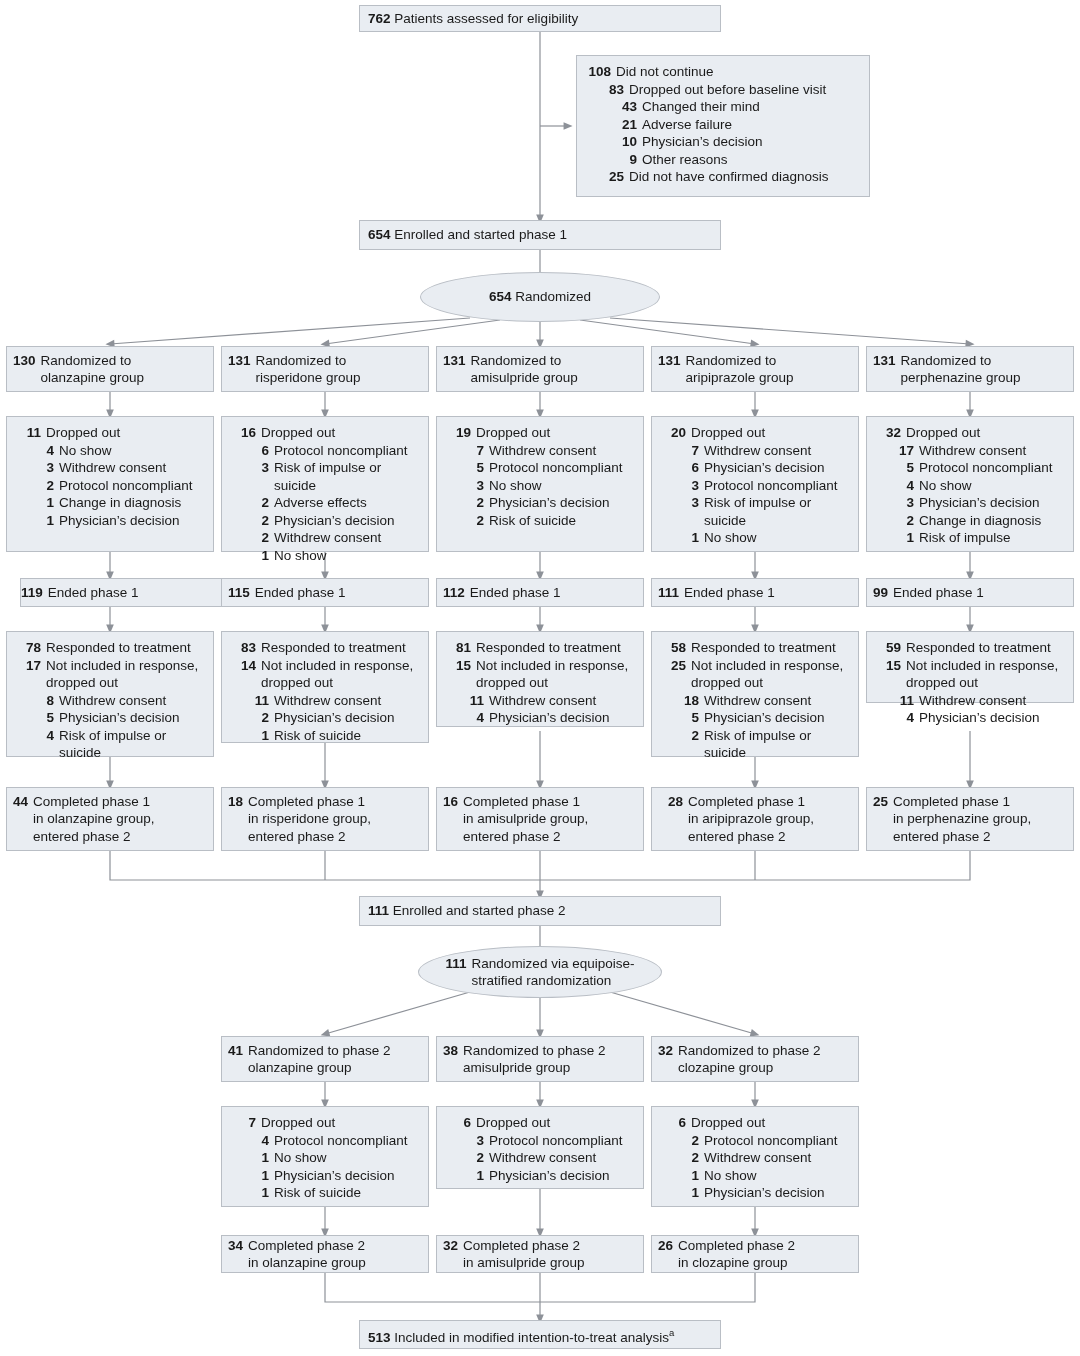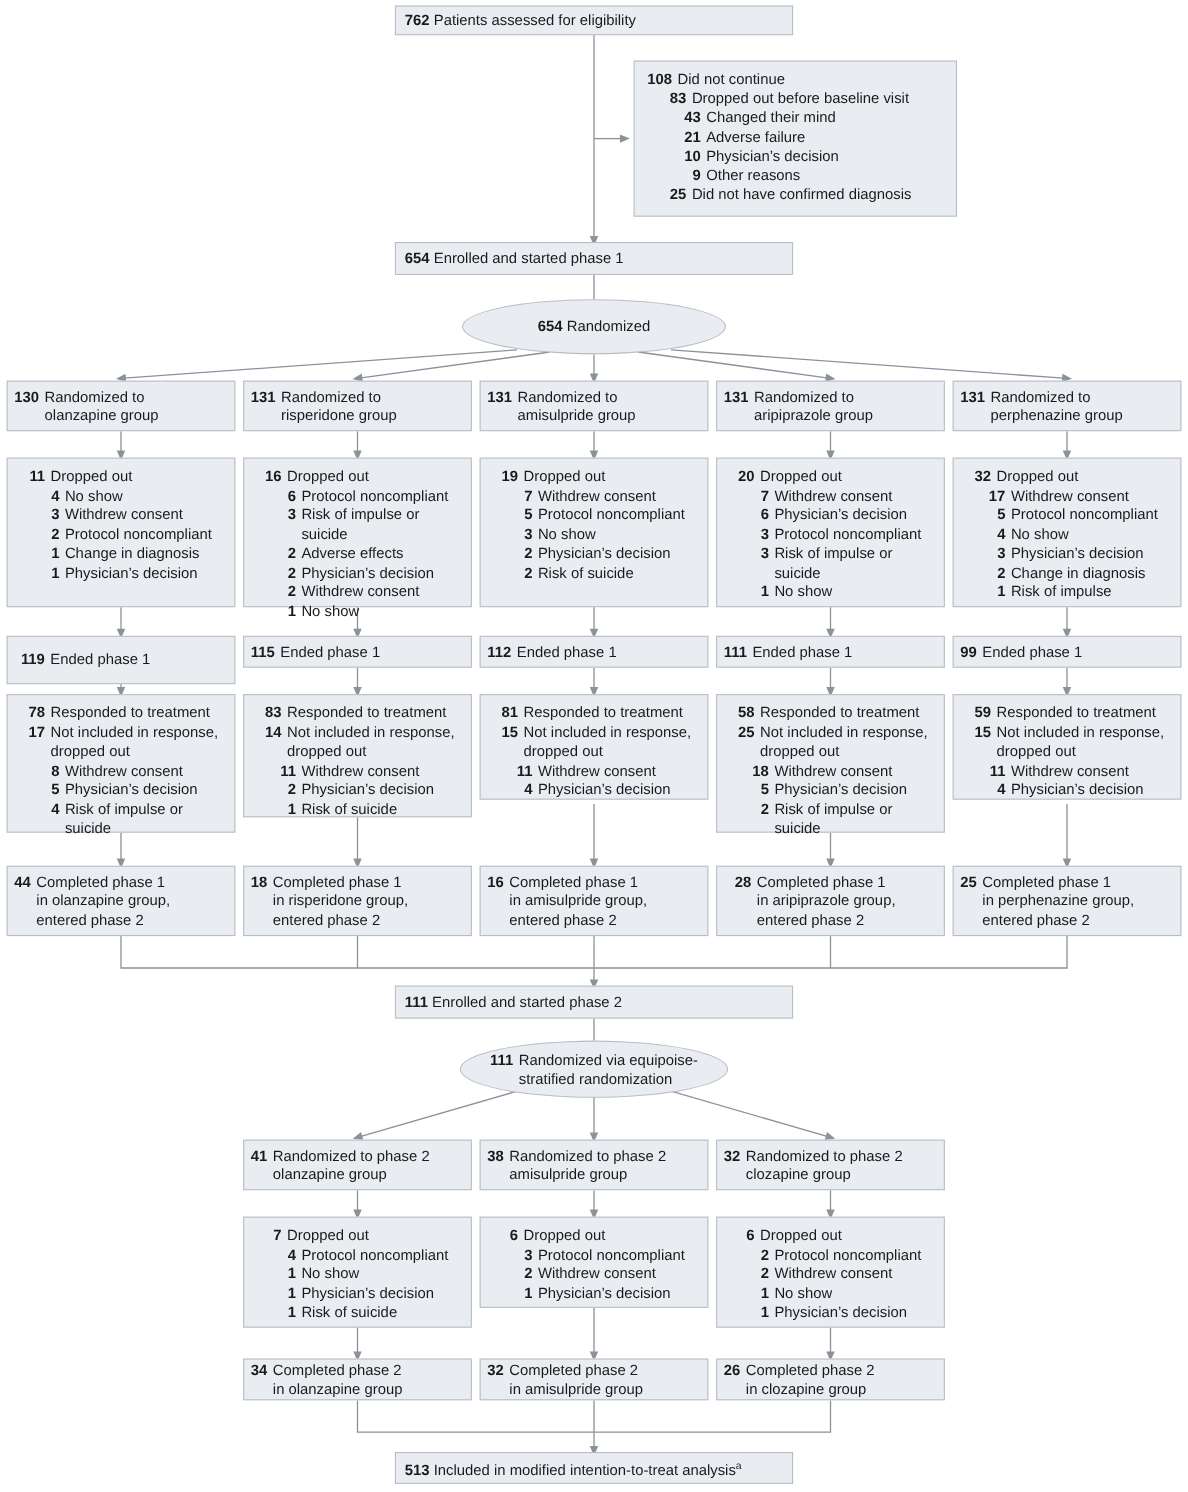--- a/index.html
+++ b/index.html
@@ -238,21 +238,21 @@
         </div>
         <div class="ln lvl1">
           <span class="n">1</span>
           <span class="t">Change in diagnosis</span>
         </div>
         <div class="ln lvl1">
           <span class="n">1</span>
           <span class="t">Physician’s decision</span>
         </div>
       </div>
-      <div class="box title-box center" style="left:6px;top:578px;width:208px;height:44px;padding:4px 12px;">
+      <div class="box title-box center" style="left:20px;top:578px;width:208px;height:29px;padding:4px 0;">
         <span class="ln">
           <span class="n" style="width:auto;">119</span>
           <span class="t" style="flex:0 1 auto;text-align:left;">Ended phase 1</span>
         </span>
       </div>
       <div class="box list" style="left:6px;top:631px;width:208px;height:126px;">
         <div class="ln lvl0">
           <span class="n">78</span>
           <span class="t">Responded to treatment</span>
         </div>
@@ -512,21 +512,21 @@
           <span class="n">1</span>
           <span class="t">Risk of impulse</span>
         </div>
       </div>
       <div class="box title-box center" style="left:866px;top:578px;width:208px;height:29px;padding:4px 6px;">
         <span class="ln">
           <span class="n" style="width:auto;">99</span>
           <span class="t" style="flex:0 1 auto;text-align:left;">Ended phase 1</span>
         </span>
       </div>
-      <div class="box list" style="left:866px;top:631px;width:208px;height:96px;">
+      <div class="box list" style="left:866px;top:631px;width:208px;height:72px;">
         <div class="ln lvl0">
           <span class="n">59</span>
           <span class="t">Responded to treatment</span>
         </div>
         <div class="ln lvl0">
           <span class="n">15</span>
           <span class="t">Not included in response, dropped out</span>
         </div>
         <div class="ln lvl1">
           <span class="n">11</span>

